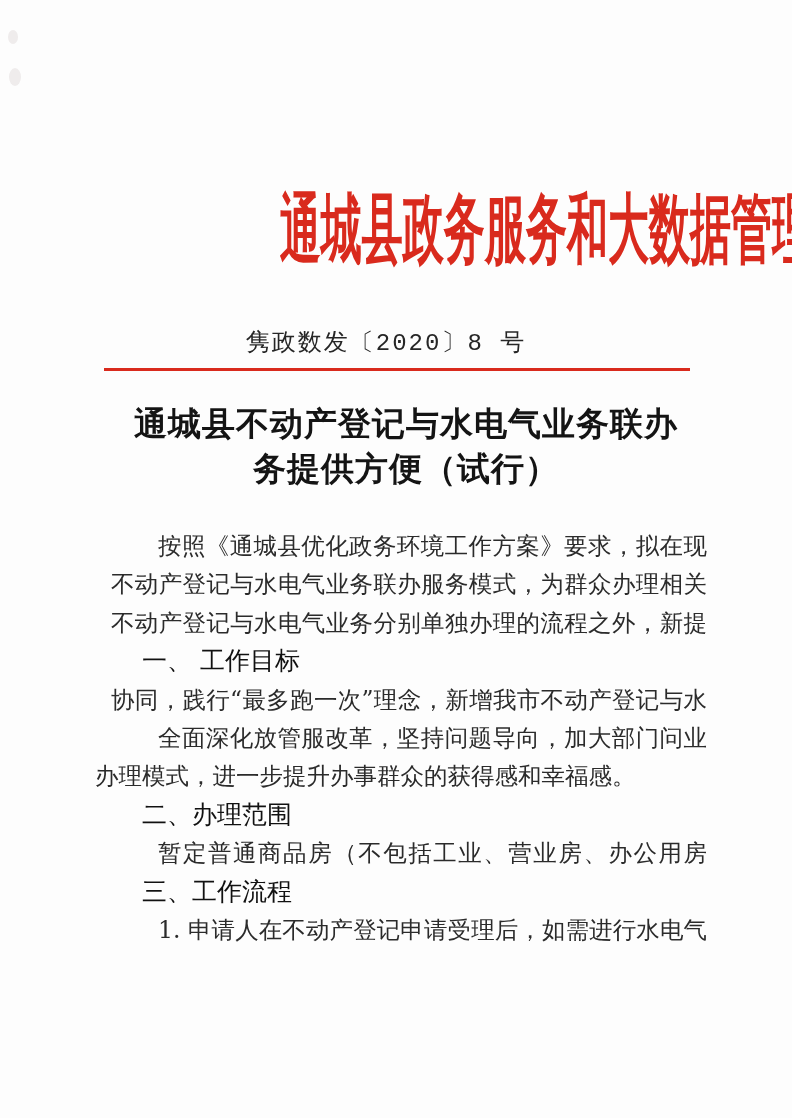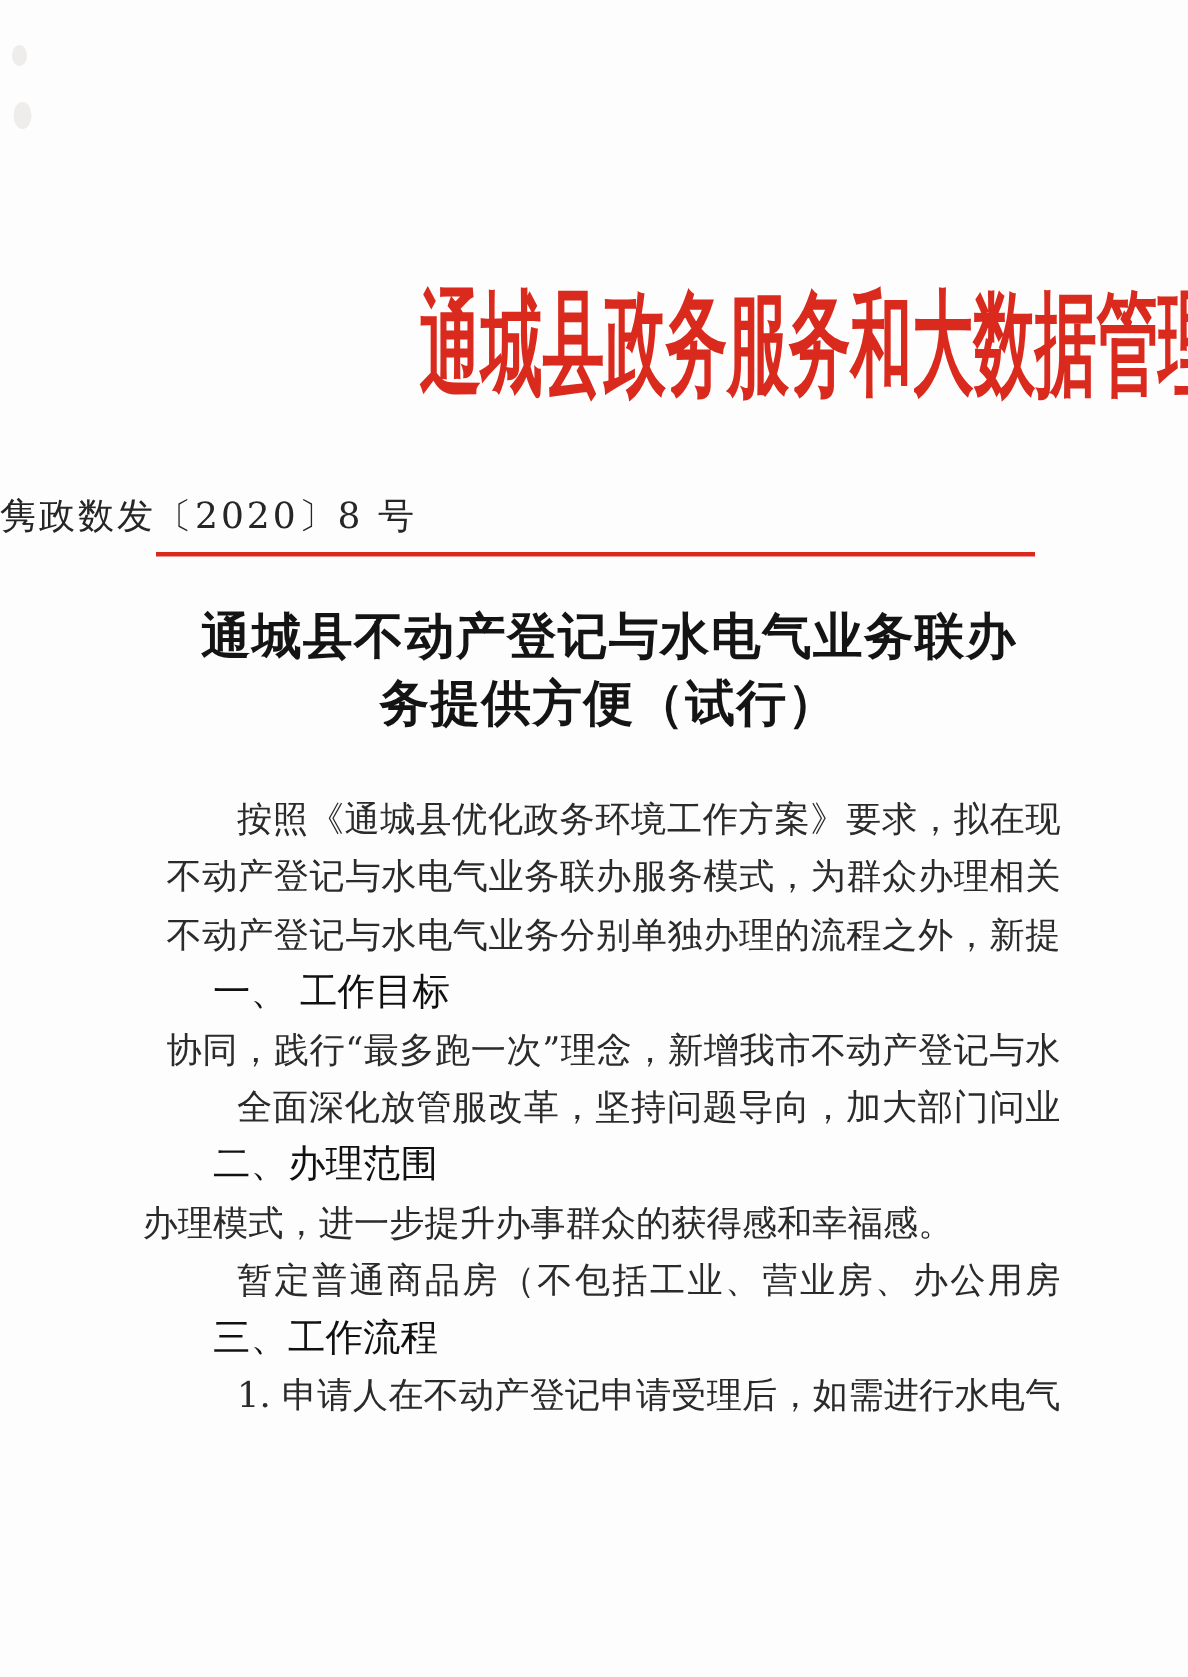--- a/index.html
+++ b/index.html
@@ -29,24 +29,25 @@
     display:inline-block;
     font-size:76px;line-height:86px;font-weight:bold;
     color:var(--red);
     transform:scaleX(0.54);
     transform-origin:center;
     white-space:nowrap;
     letter-spacing:0;
   }
   .doc-number{
     position:absolute;top:329px;left:0;width:772px;
-    text-align:left;
+    text-align:center;
     font-size:24px;line-height:30px;
     letter-spacing:2px;
     color:#262626;
+    font-family:Liberation Mono, monospace;
   }
   .red-line{
     position:absolute;top:368px;left:104px;
     width:586px;height:3px;
     background:var(--red);
   }
   .doc-title{
     position:absolute;top:401px;left:0;width:792px;
     text-align:center;
     font-weight:bold;
@@ -95,20 +96,20 @@
     <div>务提供方便（试行）</div>
   </div>
 
   <div class="doc-body">
       <div class="line indent fill">按照《通城县优化政务环境工作方案》要求，拟在现有</div>
       <div class="line fill">不动产登记与水电气业务联办服务模式，为群众办理相关业</div>
       <div class="line fill">不动产登记与水电气业务分别单独办理的流程之外，新提供</div>
       <div class="line heading indent">一、 工作目标</div>
       <div class="line fill">协同，践行“最多跑一次”理念，新增我市不动产登记与水</div>
       <div class="line indent fill">全面深化放管服改革，坚持问题导向，加大部门问业务</div>
+      <div class="line">办理模式，进一步提升办事群众的获得感和幸福感。</div>
       <div class="line heading indent">二、办理范围</div>
-      <div class="line">办理模式，进一步提升办事群众的获得感和幸福感。</div>
       <div class="line indent fill">暂定普通商品房（不包括工业、营业房、办公用房等）。</div>
       <div class="line heading indent">三、工作流程</div>
       <div class="line indent fill">1. 申请人在不动产登记申请受理后，如需进行水电气业</div>
     </div>
 
 </div>
 
 </body></html>

